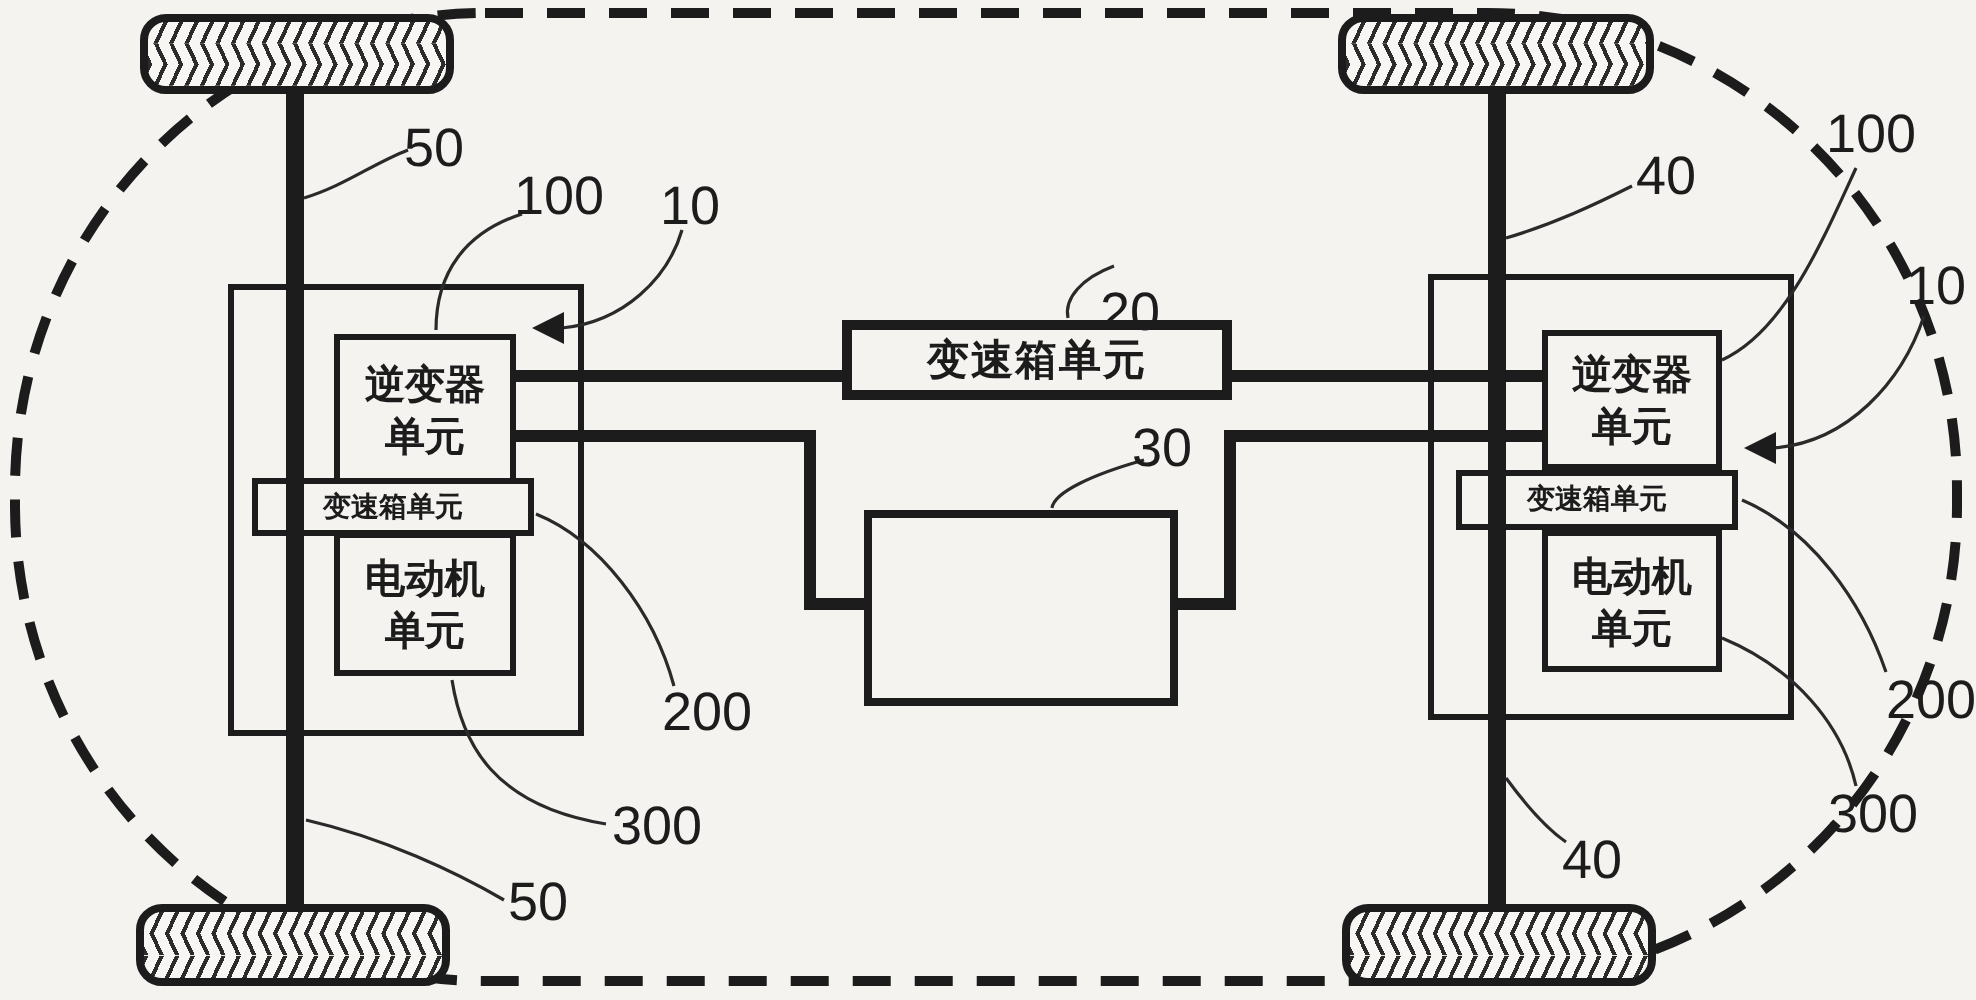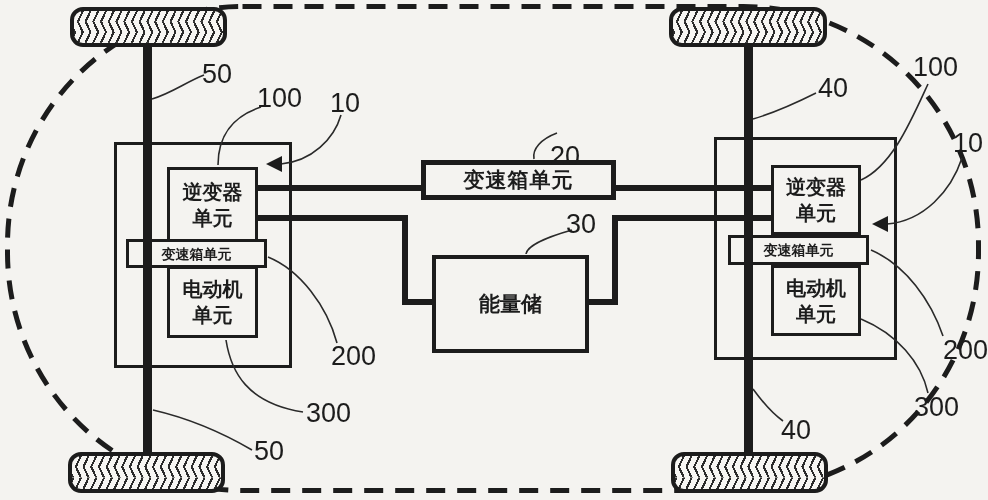--- a/index.html
+++ b/index.html
@@ -101,21 +101,20 @@
   </div>
   <div class="box unit" style="left:771px;top:265px;width:90px;height:71px;">
     <span>电动机</span>
     <span>单元</span>
   </div>
 
   <div class="box sysbox" id="power-control-box" style="left:421px;top:160px;width:195px;height:40px;">
     <span>变速箱单元</span>
   </div>
   <div class="box sysbox" id="energy-storage-box" style="left:432px;top:255px;width:157px;height:98px;">
-    <span>能量储</span>
   </div>
 
   <svg id="overlay" width="988" height="500">
     <g fill="none" stroke="#2a2a2a" stroke-width="1.6">
       <path d="M 152,99 C 172,93 186,82 204,75"></path>
       <path d="M 261,107 C 233,116 218,136 218,165"></path>
       <path d="M 341,115 C 334,139 312,161 281,164"></path>
       <path d="M 268,257 C 300,270 327,306 337,343"></path>
       <path d="M 226,340 C 231,372 247,403 303,412"></path>
       <path d="M 153,410 C 192,419 228,436 252,450"></path>

